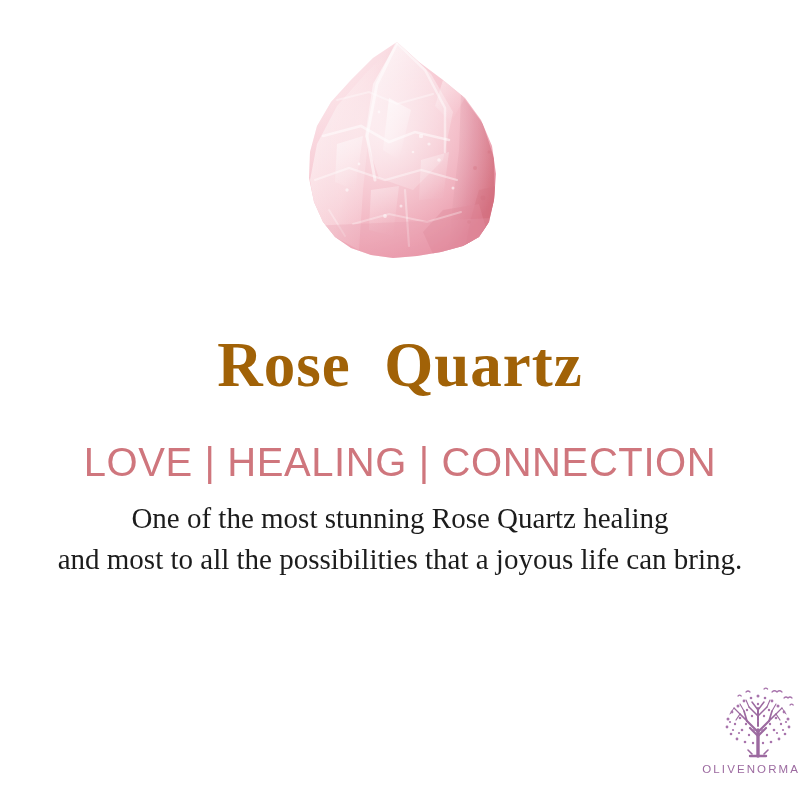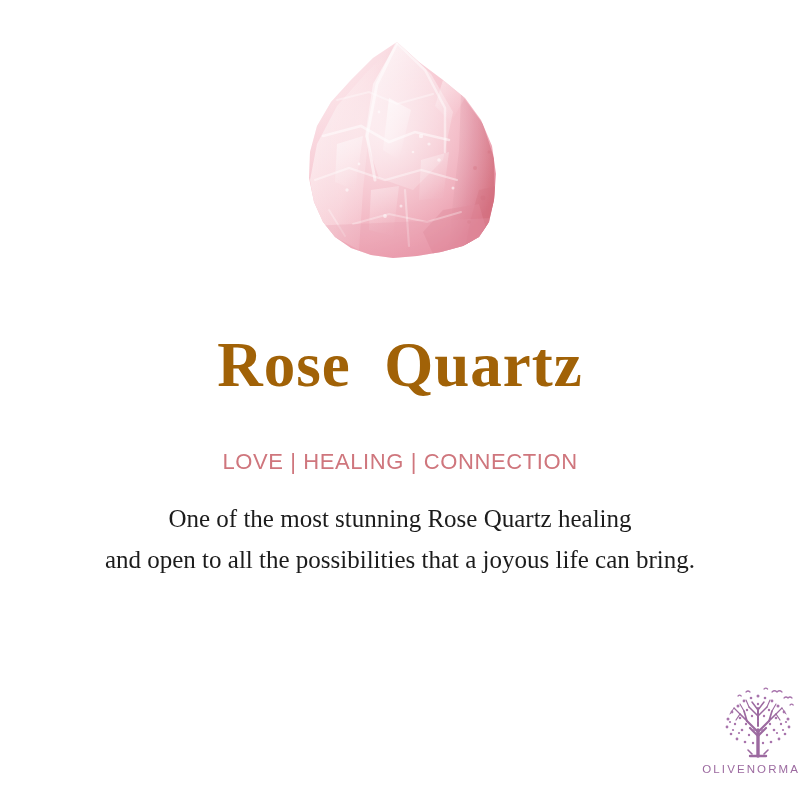--- a/index.html
+++ b/index.html
@@ -57,37 +57,37 @@
 
   
   .subtitle {
     position: absolute;
     left: 0;
     top: 444px;
     width: 800px;
     text-align: center;
     font-family: "Liberation Sans", sans-serif;
     font-weight: 400;
-    font-size: 22px;
+    font-size: 40px;
     line-height: 36px;
     letter-spacing: 0.6px;
     color: #cf767d;
     white-space: pre;
   }
 
   
   .body-copy {
     position: absolute;
     left: 30px;
     top: 498px;
     width: 740px;
     text-align: center;
     font-family: "Liberation Serif", serif;
     font-weight: 400;
-    font-size: 25px;
+    font-size: 29px;
     line-height: 41px;
     color: #1c1c1c;
   }
   .body-copy .line {
     display: block;
     white-space: nowrap;
   }
 
   
   .logo {
@@ -214,21 +214,21 @@
       </g>
     </svg>
   </div>
 
   <div class="title">Rose  Quartz</div>
 
   <div class="subtitle">LOVE | HEALING | CONNECTION</div>
 
   <div class="body-copy">
     <span class="line">One of the most stunning Rose Quartz healing</span>
-    <span class="line">and open to all the possibilities that a joyous life can bring.</span>
+    <span class="line">and most to all the possibilities that a joyous life can bring.</span>
   </div>
 
   <div class="logo">
     <svg class="logo-mark" viewBox="0 0 84 74">
       <g stroke="#9c6aa0" fill="none" stroke-linecap="round">
 
         <path d="M42,70 L42,44" stroke-width="3.4"></path>
         <path d="M42,70 L34,70 M42,70 L50,70" stroke-width="2.4"></path>
         <path d="M36,68 L32,64 M48,68 L52,64" stroke-width="1.6"></path>
 

